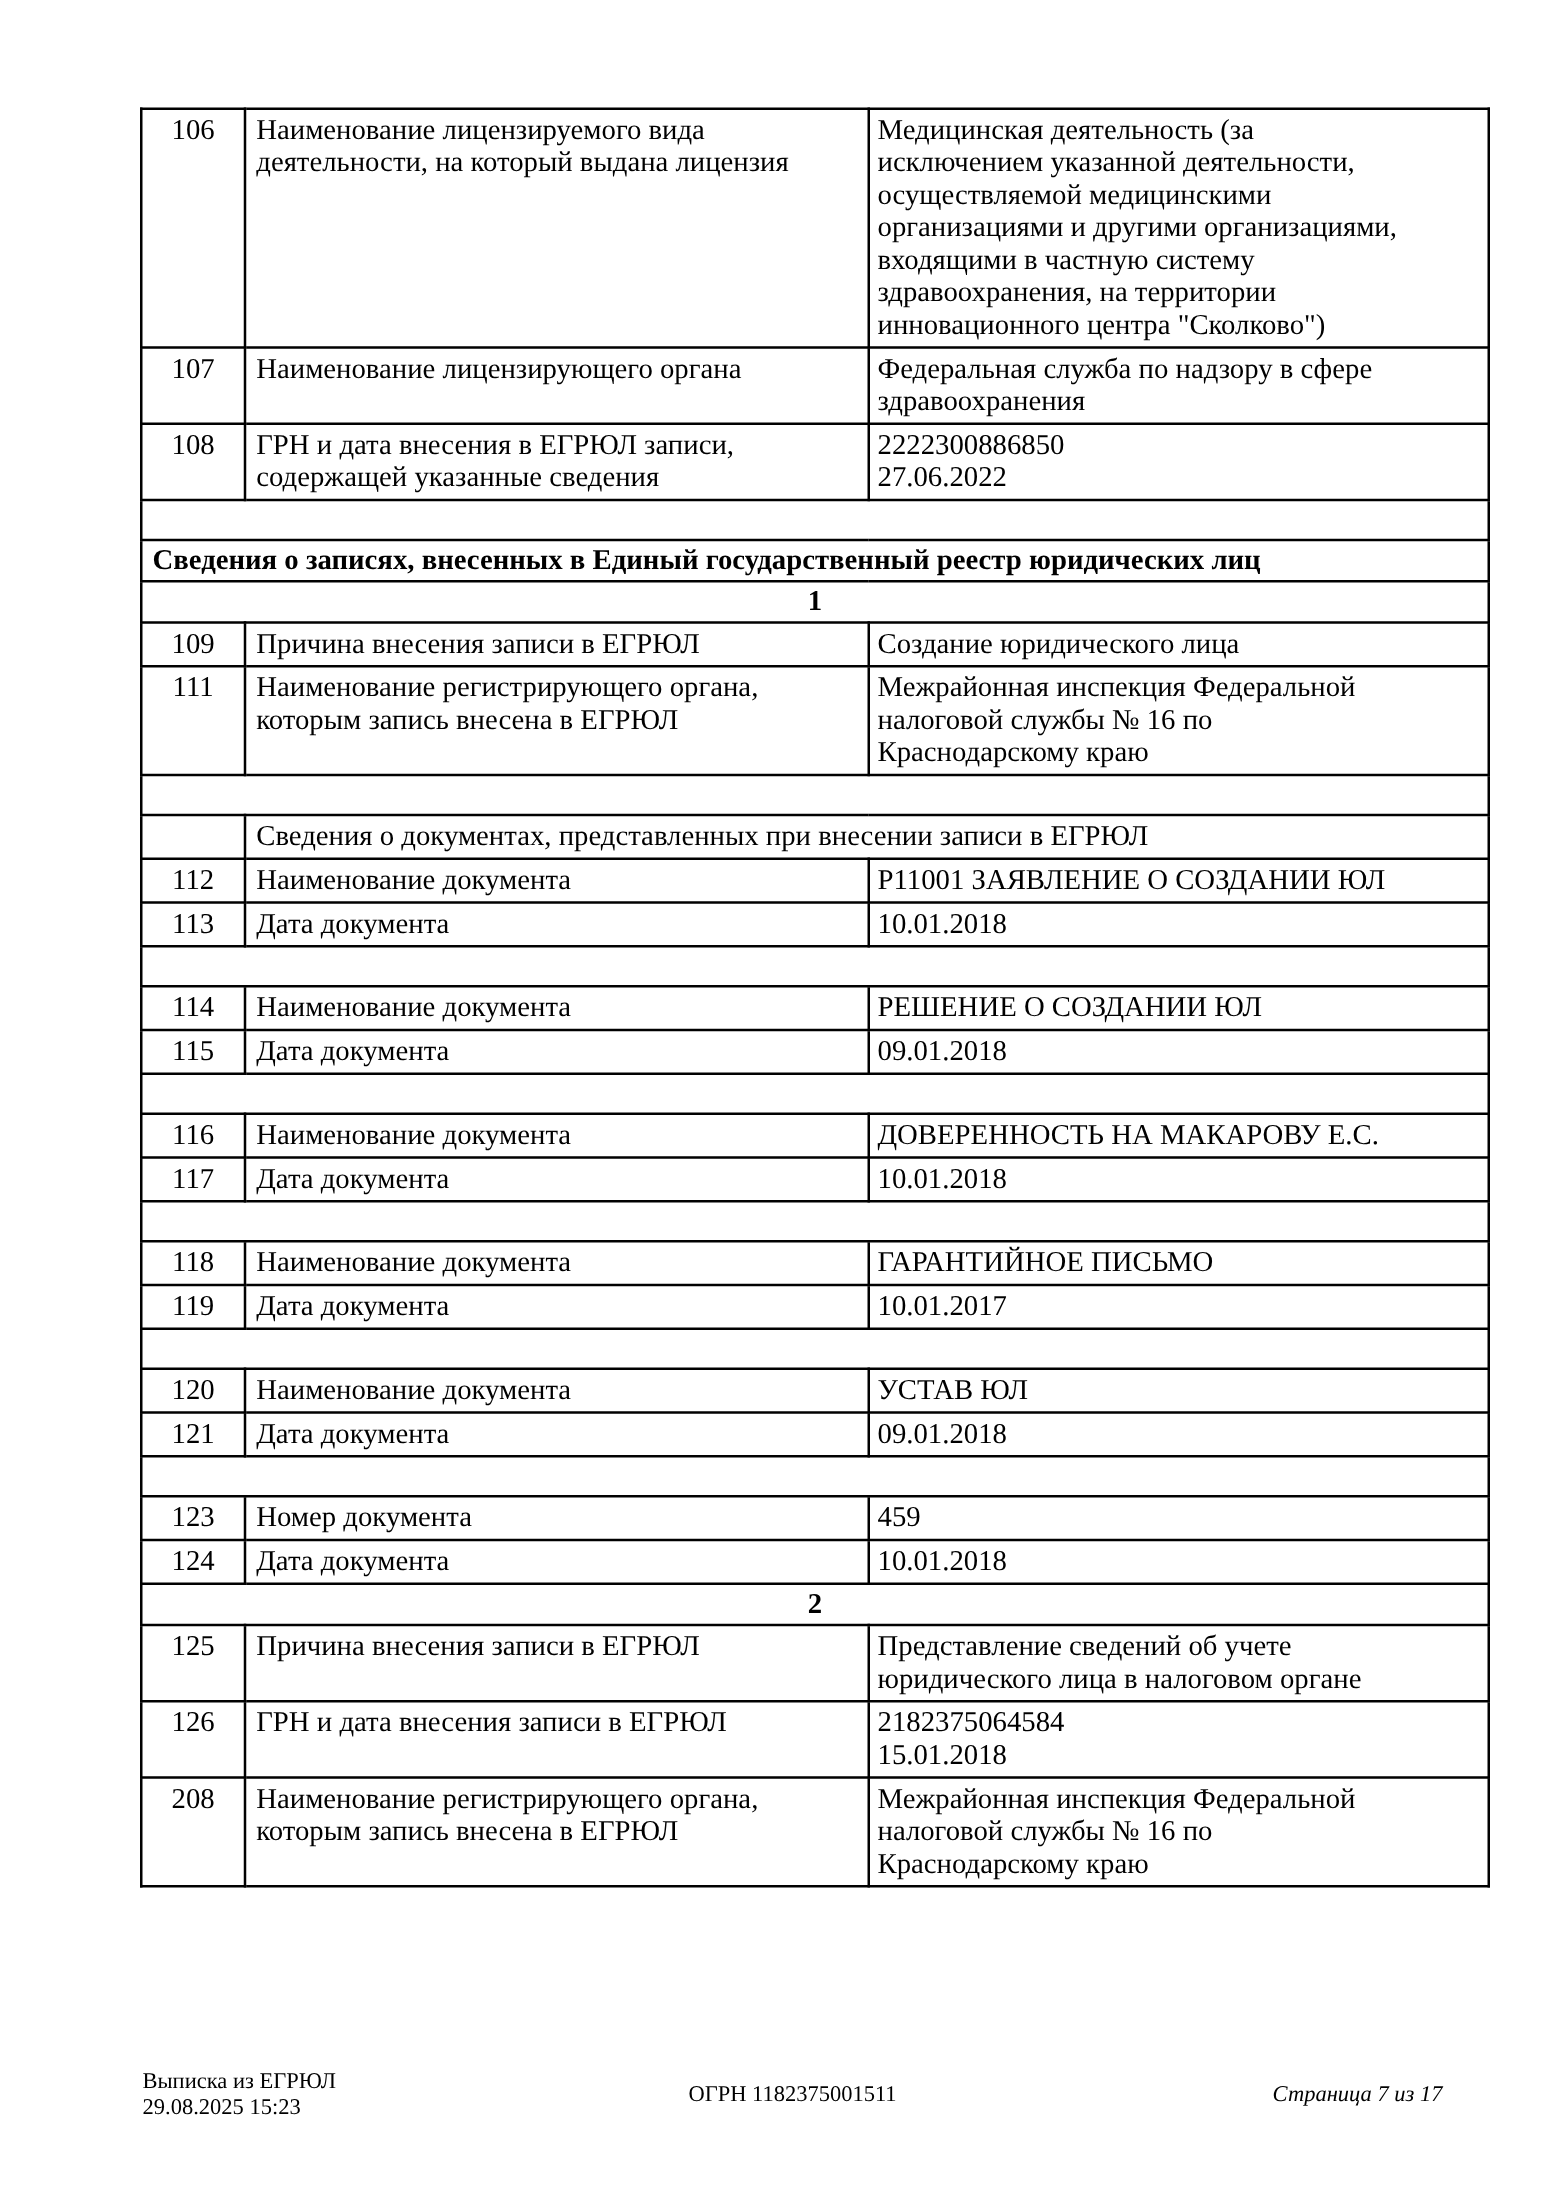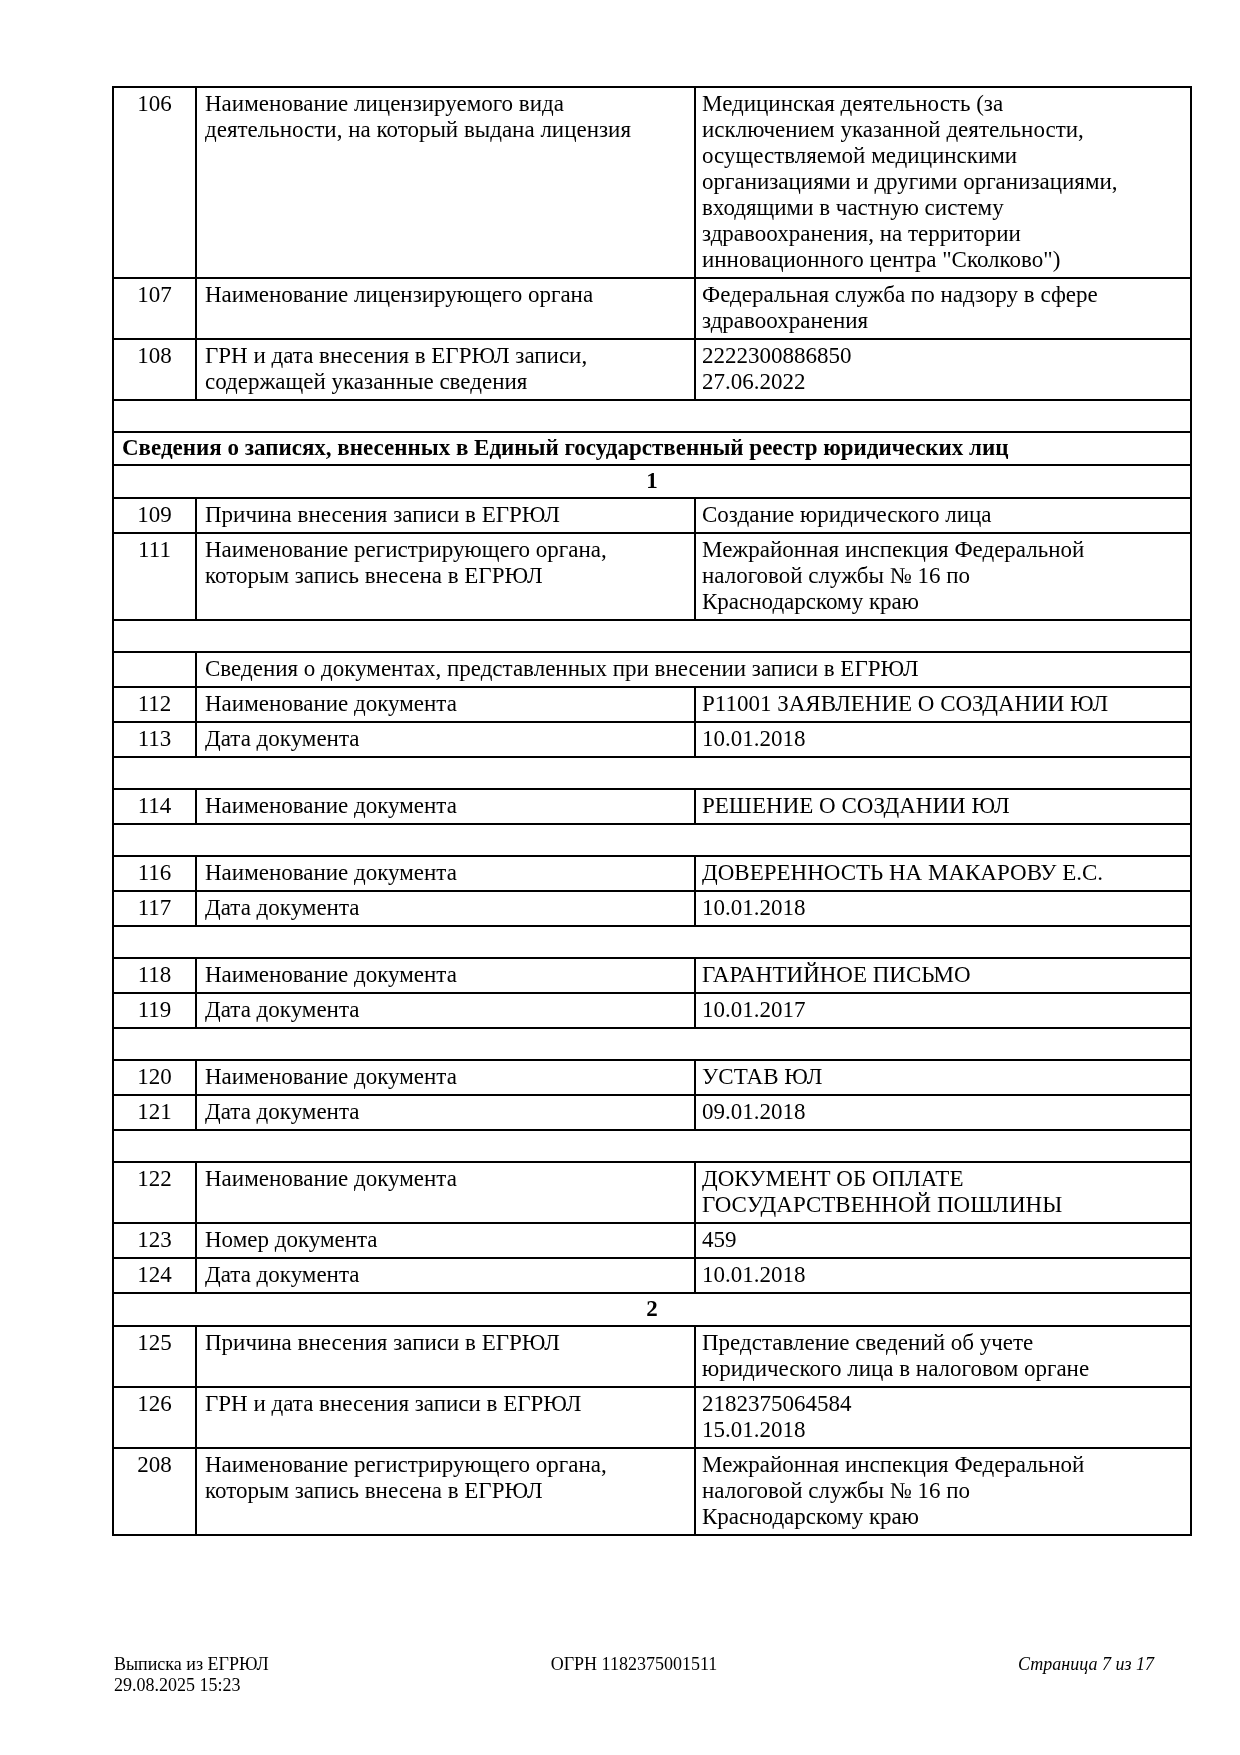--- a/index.html
+++ b/index.html
@@ -58,21 +58,21 @@
     text-align: center;
     padding: 2px 8px 3px 8px !important;
   }
   .subheader-text-cell { }
   .footer {
     position: absolute;
     left: 114px;
     right: 86px;
     top: 1654px;
     display: flex;
-    align-items: flex-start;
+    align-items: center;
     font-size: 18px;
     line-height: 21px;
   }
   .footer-left { flex: 1 1 0; }
   .footer-center { flex: 0 0 auto; }
   .footer-right { flex: 1 1 0; text-align: right; font-style: italic; }
 </style>
 </head>
 <body>
 
@@ -144,20 +144,25 @@
       </tr>
       <tr>
         <td colspan="3" class="spacer-cell"></td>
       </tr>
       <tr>
         <td class="c-num">114</td>
         <td class="c-label">Наименование документа</td>
         <td class="c-value">РЕШЕНИЕ О СОЗДАНИИ ЮЛ</td>
       </tr>
       <tr>
+        <td class="c-num">115</td>
+        <td class="c-label">Дата документа</td>
+        <td class="c-value">09.01.2018</td>
+      </tr>
+      <tr>
         <td colspan="3" class="spacer-cell"></td>
       </tr>
       <tr>
         <td class="c-num">116</td>
         <td class="c-label">Наименование документа</td>
         <td class="c-value">ДОВЕРЕННОСТЬ НА МАКАРОВУ Е.С.</td>
       </tr>
       <tr>
         <td class="c-num">117</td>
         <td class="c-label">Дата документа</td>
@@ -184,26 +189,20 @@
         <td class="c-label">Наименование документа</td>
         <td class="c-value">УСТАВ ЮЛ</td>
       </tr>
       <tr>
         <td class="c-num">121</td>
         <td class="c-label">Дата документа</td>
         <td class="c-value">09.01.2018</td>
       </tr>
       <tr>
         <td colspan="3" class="spacer-cell"></td>
-      </tr>
-      <tr>
-        <td class="c-num">122</td>
-        <td class="c-label">Наименование документа</td>
-        <td class="c-value">ДОКУМЕНТ ОБ ОПЛАТЕ
-ГОСУДАРСТВЕННОЙ ПОШЛИНЫ</td>
       </tr>
       <tr>
         <td class="c-num">123</td>
         <td class="c-label">Номер документа</td>
         <td class="c-value">459</td>
       </tr>
       <tr>
         <td class="c-num">124</td>
         <td class="c-label">Дата документа</td>
         <td class="c-value">10.01.2018</td>

